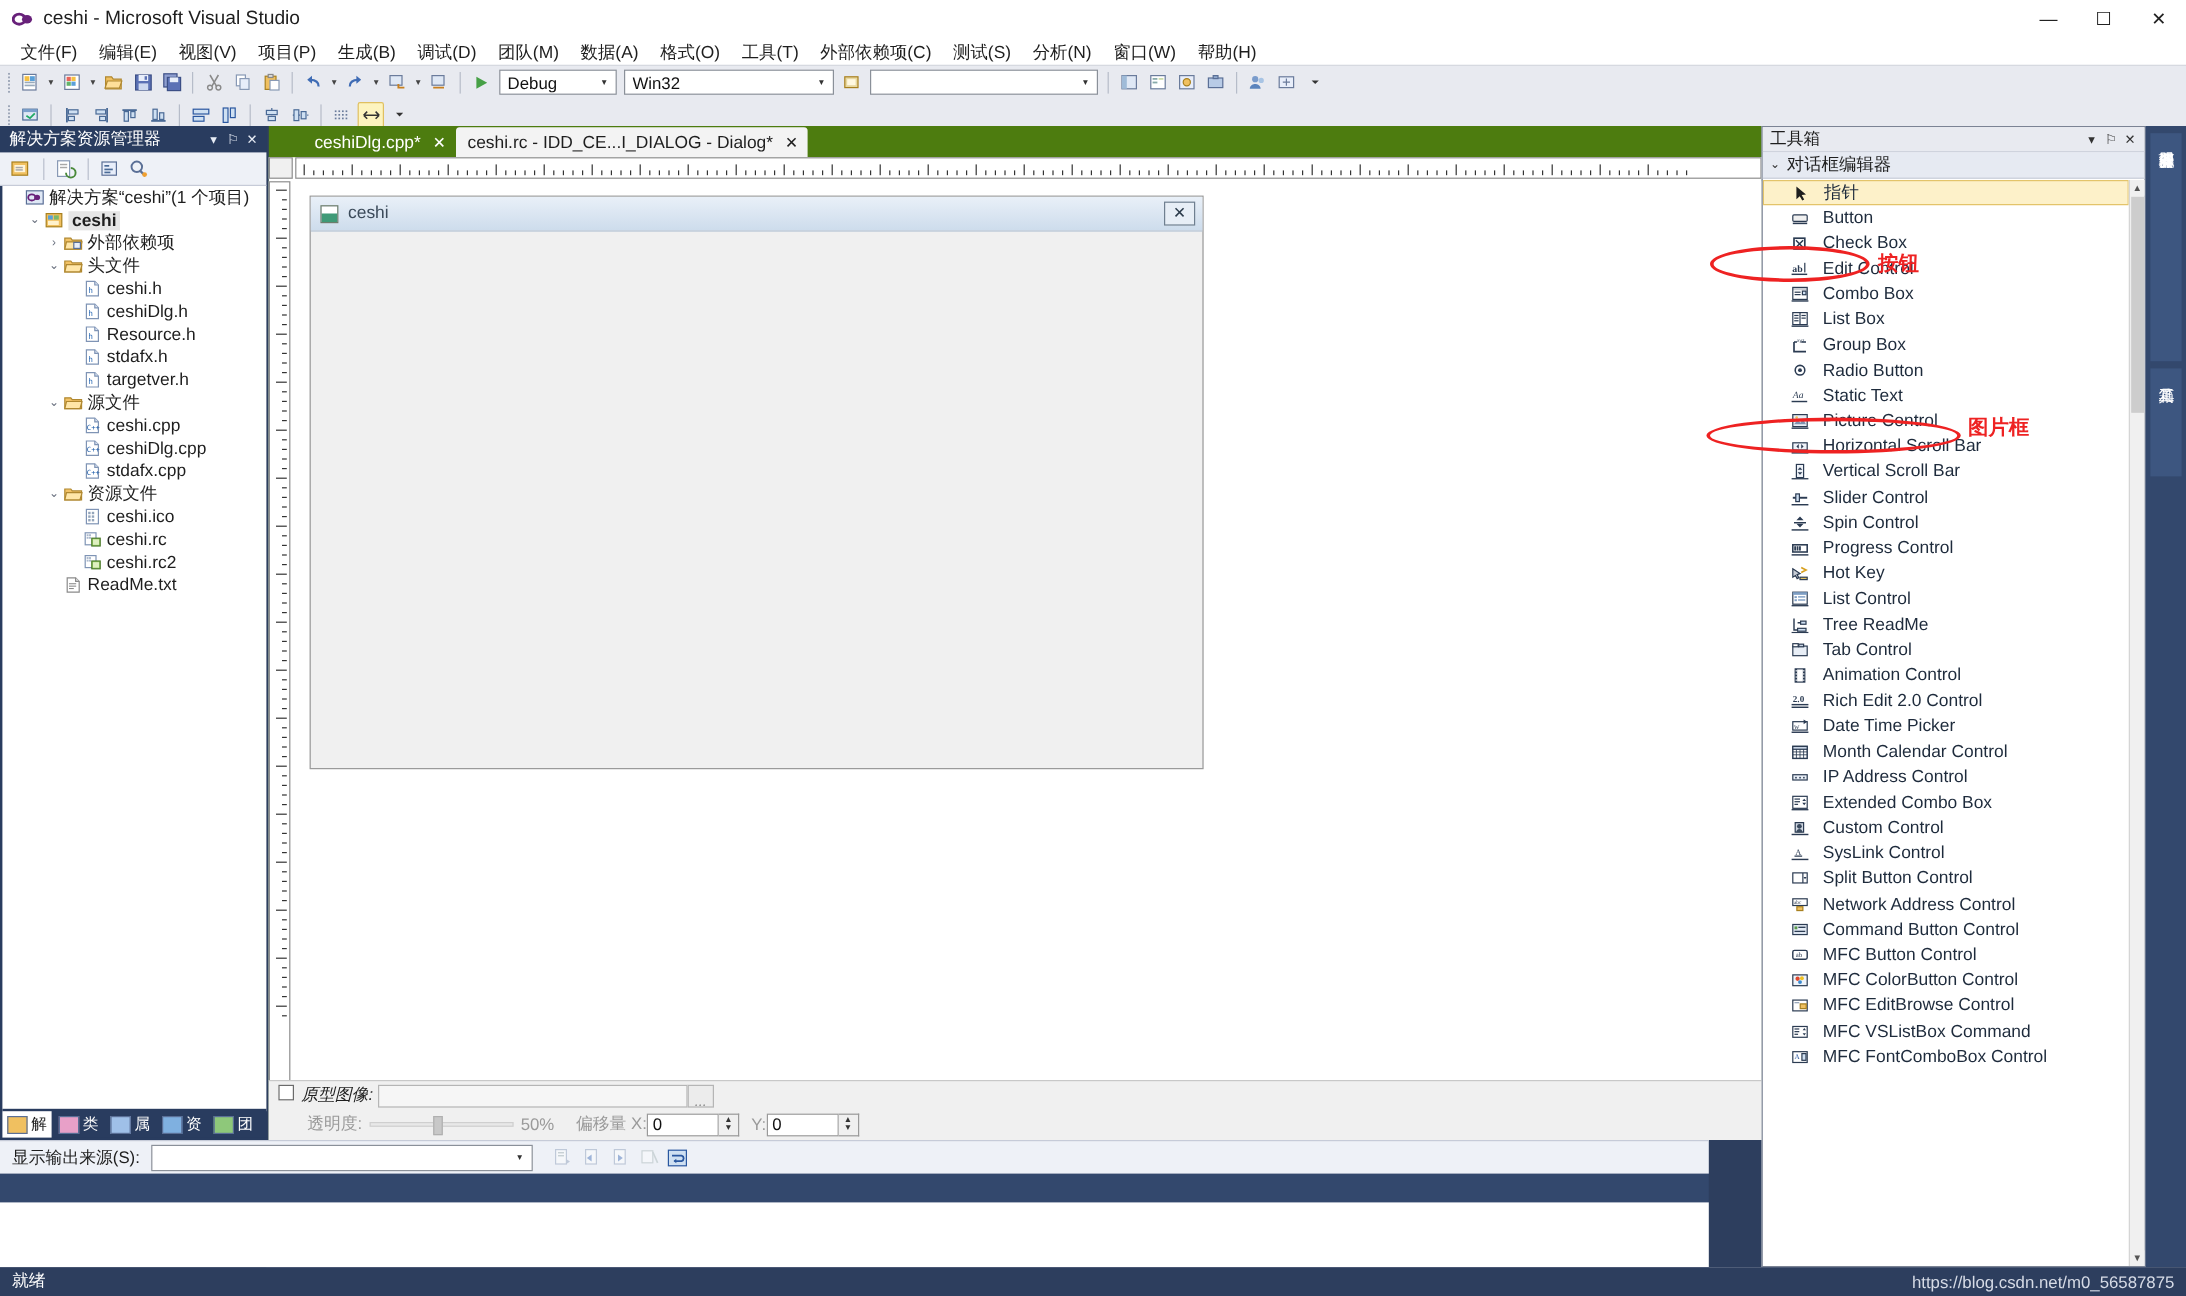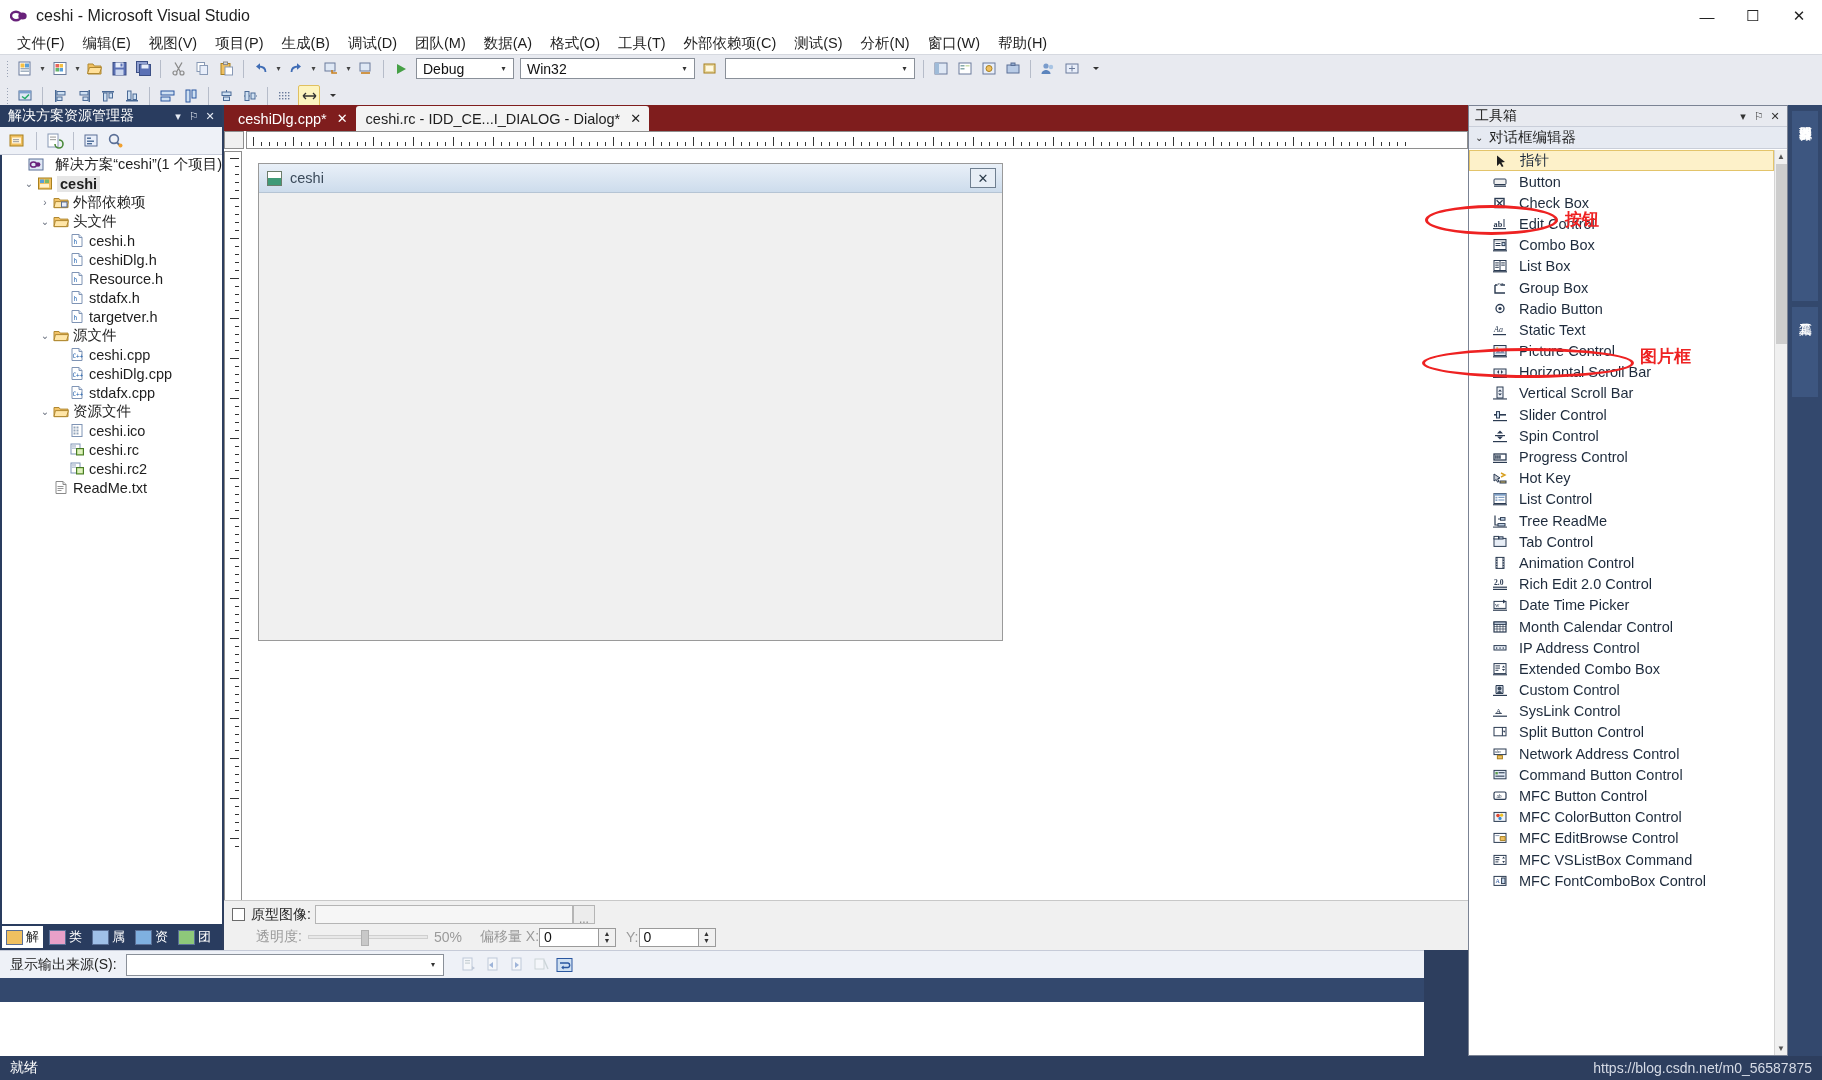--- a/index.html
+++ b/index.html
@@ -83,21 +83,21 @@
   
   .output-pane { position:absolute; left:2px; right:0; bottom:0; height:106px; background:#33486d; }
   .output-head { height:24px; display:flex; align-items:center; padding-left:10px;
                  color:#ffffff; font-size:14.5px; }
   .output-toolbar { height:28px; background:#eef1f7; border-top:1px solid #c6cbd8;
                     display:flex; align-items:center; padding-left:10px; }
   .output-toolbar .lab { font-size:14px; color:#1e1e1e; margin-right:6px; }
   .output-body { position:absolute; left:0; right:0; top:52px; bottom:0; background:#ffffff; }
 
   
-  .editor { position:absolute; left:224px; top:0; right:0; bottom:0; background:#7f1d1d; }
+  .editor { position:absolute; left:224px; top:0; right:0; bottom:0; background:#4d7c0f;padding-left:24px; }
   .doc-tabs { height:26px; display:flex; align-items:flex-end; padding-left:4px; }
   .doc-tab { height:25px; display:flex; align-items:center; padding:0 8px 0 10px;
              font-size:14.5px; color:#ffffff; }
   .doc-tab .x { margin-left:10px; font-size:13px; }
   .doc-tab.active { background:#f3f3f3; color:#1e1e1e; border-top-left-radius:3px;
                     border-top-right-radius:3px; }
   .editor-body { position:absolute; left:0; top:26px; right:0; bottom:0; background:#ffffff; }
 
   .ruler-corner { position:absolute; left:0; top:0; width:20px; height:18px;
                   border:1px solid #8e8e8e; background:#f0f0f0; }
@@ -135,21 +135,21 @@
   .handle { position:absolute; width:7px; height:7px; background:#3e5275; }
   .btn-std {
     position:absolute; height:25px; display:flex; align-items:center; justify-content:center;
     font-size:15px; background:#e1e1e1; border:1px solid #adadad; color:#111;
   }
   .btn-std.focused { border:3px solid #0c7fd4; background:#e1e1e1; }
 
   
   .proto-bar { position:absolute; left:0; right:0; bottom:0; height:50px;
                background:#f0f0f0; border-top:1px solid #c8c8c8; font-size:14px; }
-  .proto-row1 { display:flex; align-items:center; height:24px; padding:3px 0 0 8px; }
+  .proto-row1 { display:flex; align-items:flex-start; height:24px; padding:3px 0 0 8px;font-style:italic; }
   .proto-row2 { display:flex; align-items:center; height:24px; padding-left:32px; color:#9a9a9a; }
   .chk { width:13px; height:13px; border:1px solid #6b6b6b; background:#fff; margin-right:6px; }
   .proto-input { height:19px; border:1px solid #b5b5b5; background:#f6f6f6; flex:0 0 258px; margin-left:4px; }
   .proto-browse { width:22px; height:19px; border:1px solid #b5b5b5; background:#ececec;
                   display:flex; align-items:flex-end; justify-content:center;
                   font-size:12px; color:#888; line-height:8px; }
   .slider-track { width:120px; height:4px; background:#e8e8e8; border:1px solid #cfcfcf; position:relative; margin:0 6px; }
   .slider-thumb { position:absolute; left:52px; top:-6px; width:8px; height:16px; background:#c8c8c8; border:1px solid #b0b0b0; }
   .spin-box { height:19px; width:60px; border:1px solid #9a9a9a; background:#fff; color:#111;
               display:flex; align-items:center; padding-left:4px; font-size:14px; }
@@ -533,21 +533,21 @@
       </span>
       <span class="tb-btn">
         <svg width="20" height="18" viewBox="0 0 20 18">
             <circle cx="8" cy="7" r="4.4" fill="none" stroke="#5a6f96" stroke-width="1.6"></circle>
             <path d="M11 10.5l4 4" stroke="#5a6f96" stroke-width="2"></path>
             <circle cx="14.5" cy="13.5" r="2" fill="#f0a030"></circle>
           </svg>
       </span>
     </div>
     <div class="tree" id="tree">
-        <div class="tnode" style="padding-left: 4px; justify-content: space-between;">
+        <div class="tnode" style="padding-left: 4px;">
           <span class="arrow"></span>
           <span class="ico">
             <svg width="16" height="15" viewBox="0 0 16 15">
               <rect x="1" y="2" width="14" height="11" fill="#dfe8f5" stroke="#5a6f96"></rect>
               <ellipse cx="5.5" cy="7.5" rx="3" ry="2.6" fill="none" stroke="#68217a" stroke-width="1.5"></ellipse>
               <ellipse cx="10" cy="7.5" rx="2.4" ry="2.2" fill="#68217a"></ellipse>
             </svg>
           </span>
           <span class="lbl">解决方案“ceshi”(1 个项目)</span>
         </div>

